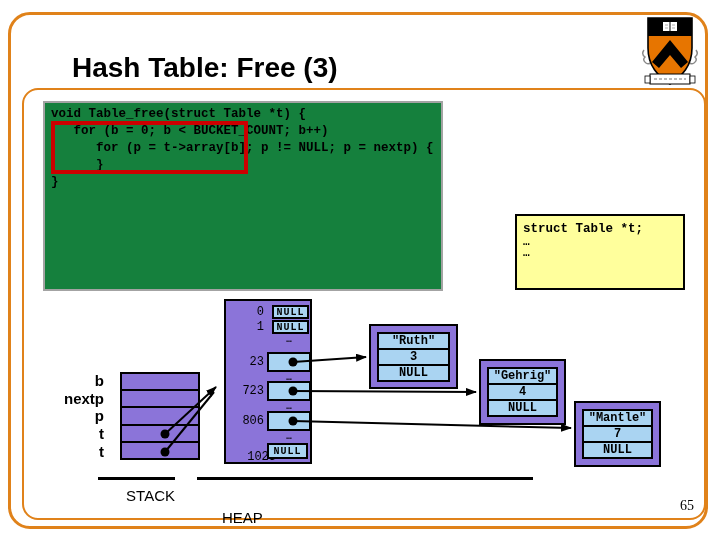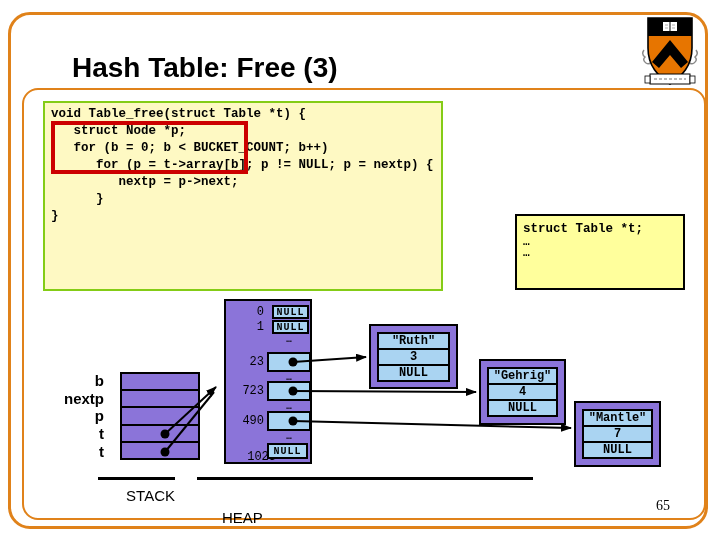--- a/index.html
+++ b/index.html
@@ -8,21 +8,21 @@
   .abs{position:absolute;box-sizing:border-box;}
   .mono{font-family:"Liberation Mono","DejaVu Sans Mono",monospace;font-weight:bold;color:#000;}
 
   
   .slide-frame{left:8px;top:12px;width:700px;height:517px;border:3px solid #E0821A;border-radius:22px;}
   .content-frame{left:22px;top:88px;width:684px;height:432px;border:2px solid #E0821A;border-radius:16px;}
 
   .title{left:33px;top:52px;font-size:28px;font-weight:bold;color:#000;letter-spacing:0px;margin-left:39px;}
 
   
-  .code-box{left:43px;top:101px;width:400px;height:190px;background:#fef9c3;border:2px solid #84cc16;
+  .code-box{left:43px;top:101px;width:400px;height:190px;background:#15803d;border:2px solid #a3a3a3;
             padding:3px 0 0 6px;}
   .code-line{white-space:pre;font-size:12.5px;line-height:17px;}
   .highlight-rect{left:51px;top:121px;width:197px;height:53px;border:4px solid #CC0000;background:transparent;}
 
   .caller-box{left:515px;top:214px;width:170px;height:76px;background:#FFFF9C;border:2px solid #000;
               padding:5px 0 0 6px;}
   .caller-line{white-space:pre;font-size:12.5px;line-height:16px;}
   .caller-dots{font-size:11px;line-height:11px;}
 
   
@@ -46,21 +46,21 @@
   
   .node-box{background:#8B74D9;border:2px solid #000;padding:6px;}
   .node-inner{display:flex;flex-direction:column;height:100%;border:0;}
   .node-cell{flex:1;background:#AAD4F2;border:2px solid #000;display:flex;align-items:center;justify-content:center;
              font-size:12px;margin-top:-2px;}
   .node-cell:first-child{margin-top:0;}
 
   
   .underline{height:3px;background:#000;}
   .section-label{font-size:15px;color:#000;}
-  .page-number{left:656px;top:498px;font-size:14px;color:#000;font-family:"Liberation Serif",serif;}
+  .page-number{left:680px;top:498px;font-size:14px;color:#000;font-family:"Liberation Serif",serif;}
 
   svg.overlay{position:absolute;left:0;top:0;width:720px;height:540px;pointer-events:none;}
 </style>
 </head>
 <body>
 
 <div class="abs slide-frame"></div>
 <div class="abs content-frame"></div>
 
 <div class="abs title">Hash Table: Free (3)</div>
@@ -80,24 +80,22 @@
     <path d="M29,26 L47,48 L40,54 L29,41 L18,54 L11,48 Z" fill="#000"></path>
     <rect x="9" y="60" width="40" height="10" fill="#fff" stroke="#000" stroke-width="1"></rect>
     <line x1="13" y1="65" x2="45" y2="65" stroke="#777" stroke-width="1.2" stroke-dasharray="3,2"></line>
     <rect x="4" y="62" width="5" height="7" fill="#fff" stroke="#000" stroke-width="0.8"></rect>
     <rect x="49" y="62" width="5" height="7" fill="#fff" stroke="#000" stroke-width="0.8"></rect>
   </svg>
 </div>
 
 <div class="abs code-box mono">
   <div class="code-line">void Table_free(struct Table *t) {</div>
-  <div class="code-line">   struct Node *p;</div>
   <div class="code-line">   for (b = 0; b &lt; BUCKET_COUNT; b++)</div>
   <div class="code-line">      for (p = t-&gt;array[b]; p != NULL; p = nextp) {</div>
-  <div class="code-line">         nextp = p-&gt;next;</div>
   <div class="code-line">      }</div>
   <div class="code-line">}</div>
 </div>
 <div class="abs highlight-rect"></div>
 
 <div class="abs caller-box mono">
   <div class="caller-line">struct Table *t;</div>
   <div class="caller-line caller-dots">…</div>
   <div class="caller-line caller-dots">…</div>
 </div>
@@ -130,21 +128,21 @@
 <div class="abs bucket-index" style="left:224px;top:352px;height:20px;line-height:20px;">23</div>
 <div class="abs cell" style="left:267px;top:352px;width:44px;height:20px;"></div>
 
 <div class="abs hdots" style="left:267px;top:374px;">…</div>
 
 <div class="abs bucket-index" style="left:224px;top:381px;height:20px;line-height:20px;">723</div>
 <div class="abs cell" style="left:267px;top:381px;width:44px;height:20px;"></div>
 
 <div class="abs hdots" style="left:267px;top:403px;">…</div>
 
-<div class="abs bucket-index" style="left:224px;top:411px;height:20px;line-height:20px;">490</div>
+<div class="abs bucket-index" style="left:224px;top:411px;height:20px;line-height:20px;">806</div>
 <div class="abs cell" style="left:267px;top:411px;width:44px;height:20px;"></div>
 
 <div class="abs hdots" style="left:267px;top:433px;">…</div>
 
 <div class="abs bucket-index" style="left:224px;top:450px;height:15px;line-height:15px;margin-left:12px;">1023</div>
 <div class="abs cell cell-null mono" style="left:267px;top:443px;width:41px;height:16px;">NULL</div>
 
 <div class="abs node-box" style="left:369px;top:324px;width:89px;height:65px;">
   <div class="node-inner">
     <div class="node-cell mono">"Ruth"</div>

